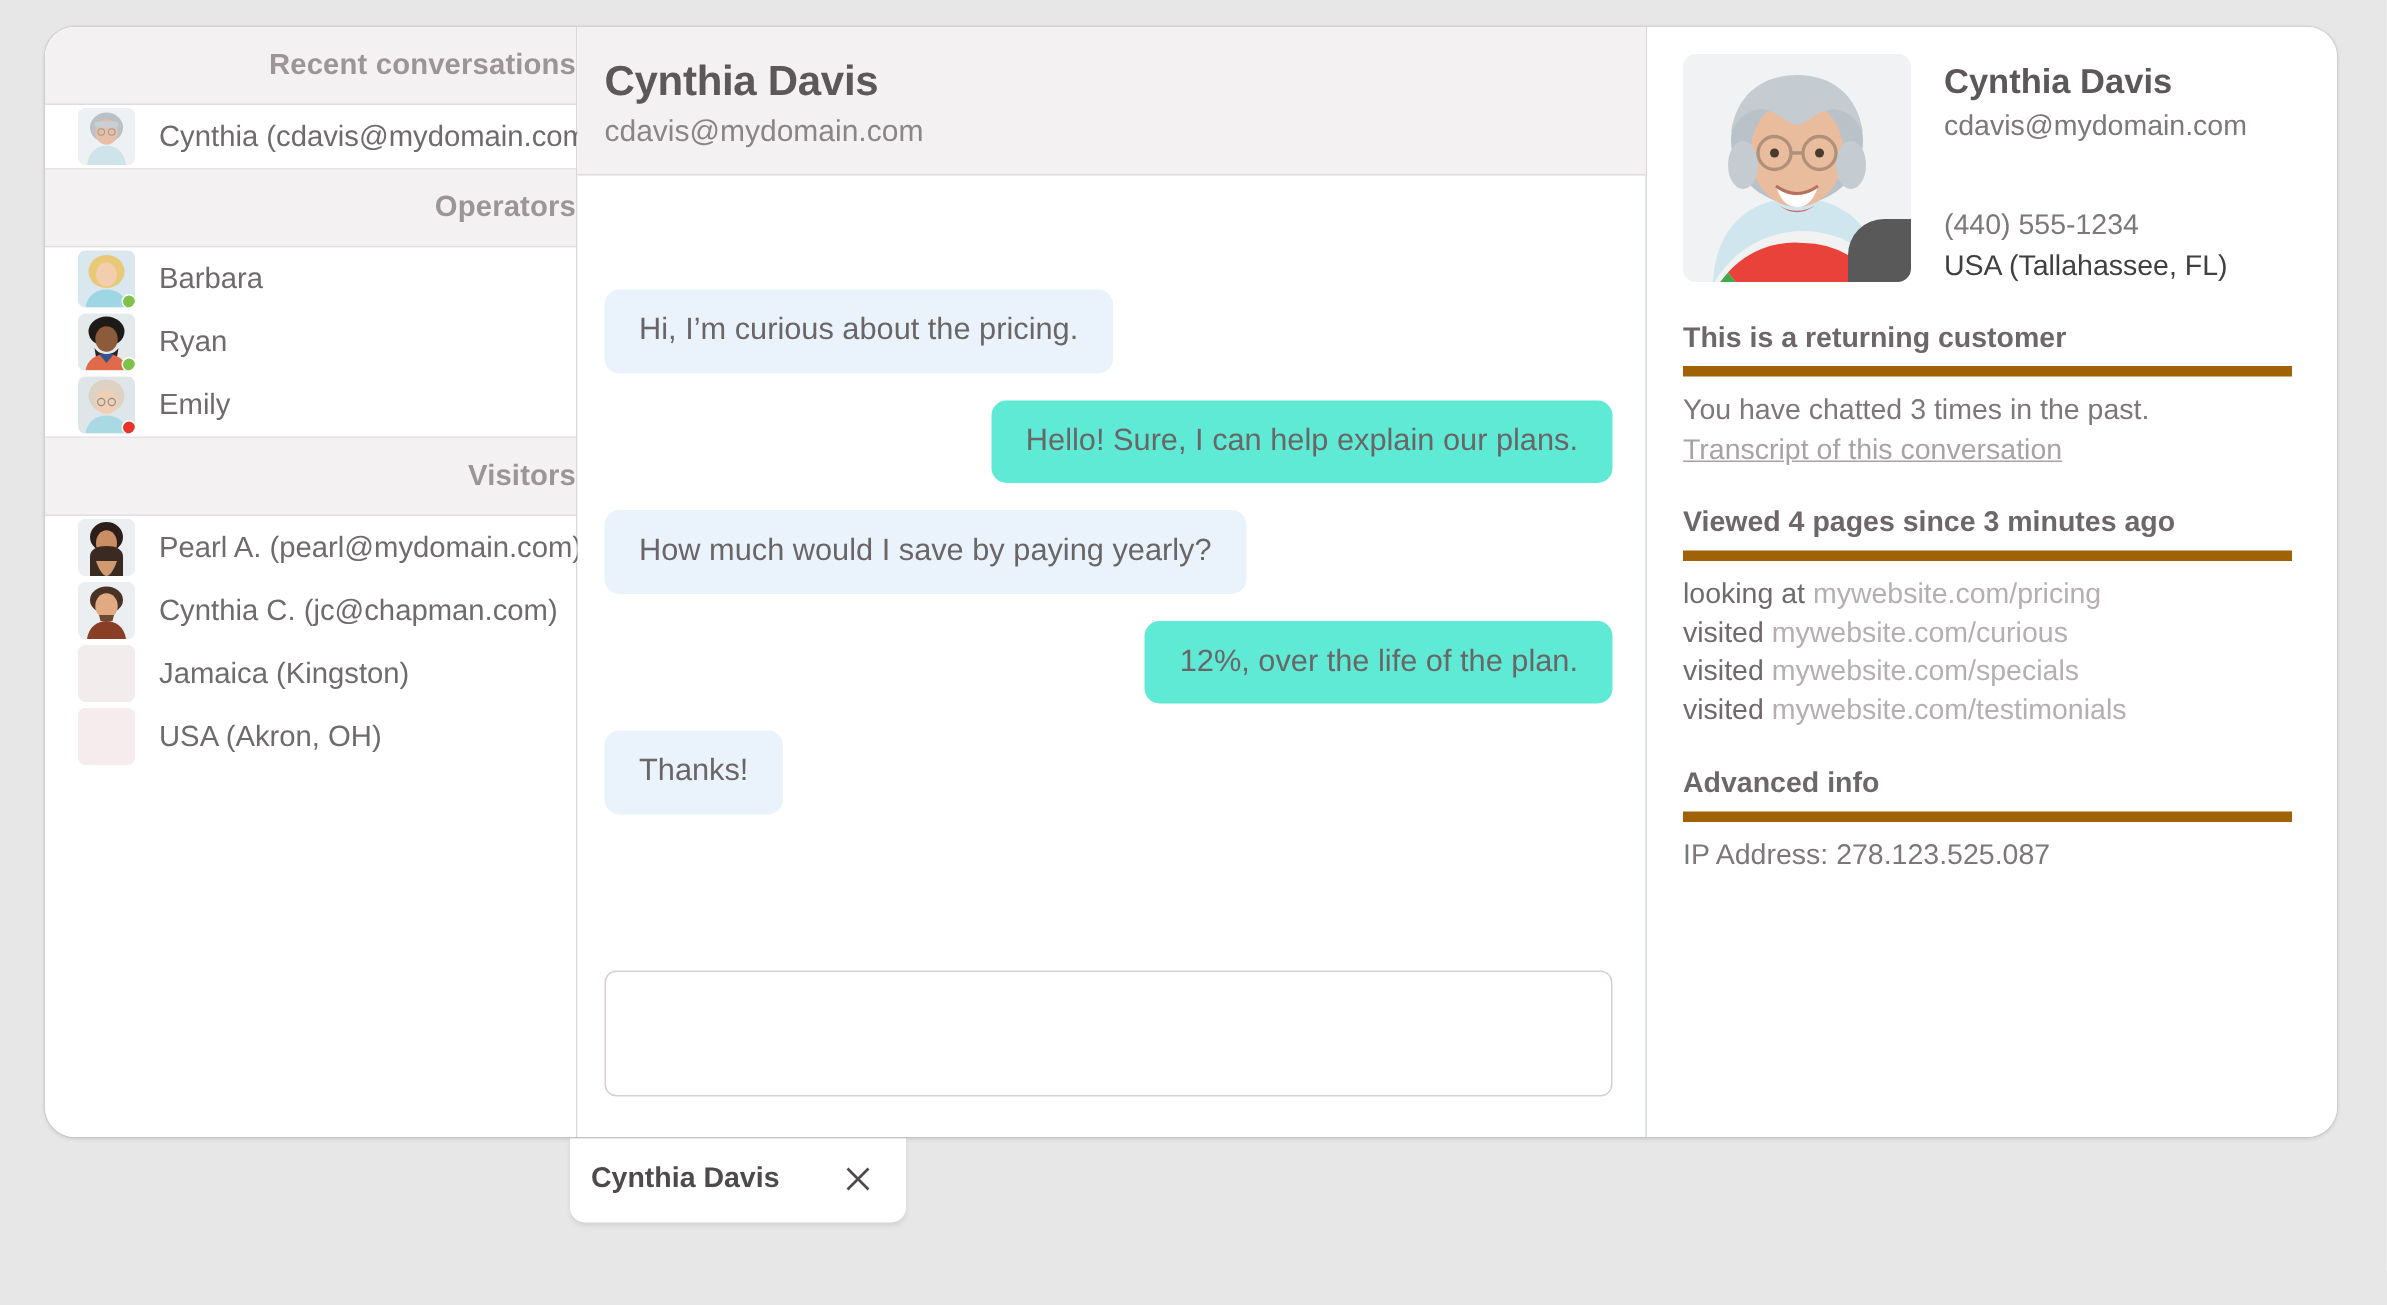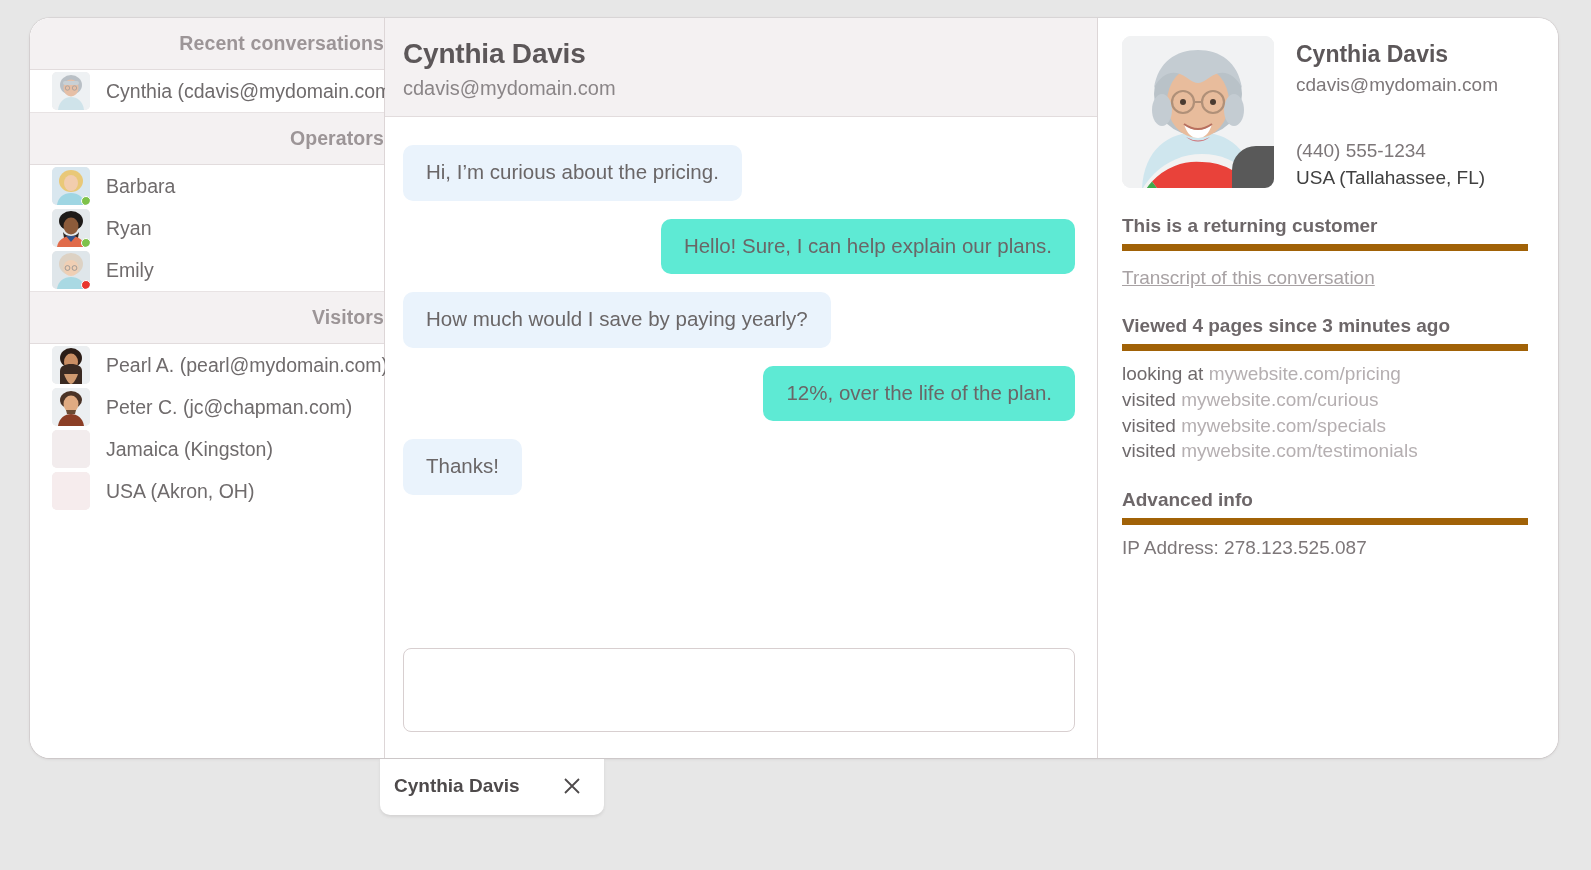--- a/index.html
+++ b/index.html
@@ -106,20 +106,21 @@
     font-size: 20px;
     color: #8a8587;
   }
   .messages {
     flex: 1 1 auto;
     padding: 28px 22px 0 18px;
     display: flex;
     flex-direction: column;
     gap: 18px;
     overflow: hidden;
+    margin-top: 48px;
   }
   .msg { display: flex; }
   .msg.in  { justify-content: flex-start; }
   .msg.out { justify-content: flex-end; }
   .bubble {
     max-width: 72%;
     padding: 15px 23px 16px 23px;
     border-radius: 10px;
     font-size: 20.5px;
     color: #6a6667;
@@ -318,21 +319,21 @@
         <div class="list-row">
           <span class="avatar-sm">
             <svg viewBox="0 0 38 38">
                 <rect width="38" height="38" fill="#eceff1"></rect>
               <ellipse cx="19" cy="12" rx="11" ry="9" fill="#4a3326"></ellipse>
               <ellipse cx="19" cy="16" rx="7.5" ry="8.5" fill="#e0ab82"></ellipse>
               <path d="M14 22h10l-1 4h-8z" fill="#6b4a33"></path>
               <path d="M6 38c1-8 7-12 13-12s12 4 13 12z" fill="#8b3e26"></path>
             </svg>
           </span>
-          <span class="row-label">Peter C. (jc@chapman.com)</span>
+          <span class="row-label">Cynthia C. (jc@chapman.com)</span>
         </div>
 
         <div class="list-row">
           <span class="avatar-sm">
             <svg viewBox="0 0 38 38">
                 <rect width="38" height="38" rx="5" fill="#f2eced"></rect>
               </svg>
           </span>
           <span class="row-label">Jamaica (Kingston)</span>
         </div>
@@ -421,20 +422,21 @@
           <div class="p-name">Cynthia Davis</div>
           <div class="p-mail">cdavis@mydomain.com</div>
           <div class="p-phone">(440) 555-1234</div>
           <div class="p-loc">USA (Tallahassee, FL)</div>
         </div>
       </div>
 
       <div class="sect">
         <div class="sect-title">This is a returning customer</div>
         <div class="sect-body">
+          <div class="line">You have chatted 3 times in the past.</div>
           <span class="link">Transcript of this conversation</span>
         </div>
       </div>
 
       <div class="sect">
         <div class="sect-title">Viewed 4 pages since 3 minutes ago</div>
         <div class="sect-body">
           <div class="pg">
             <span>looking at</span>
             <span class="url">mywebsite.com/pricing</span>

